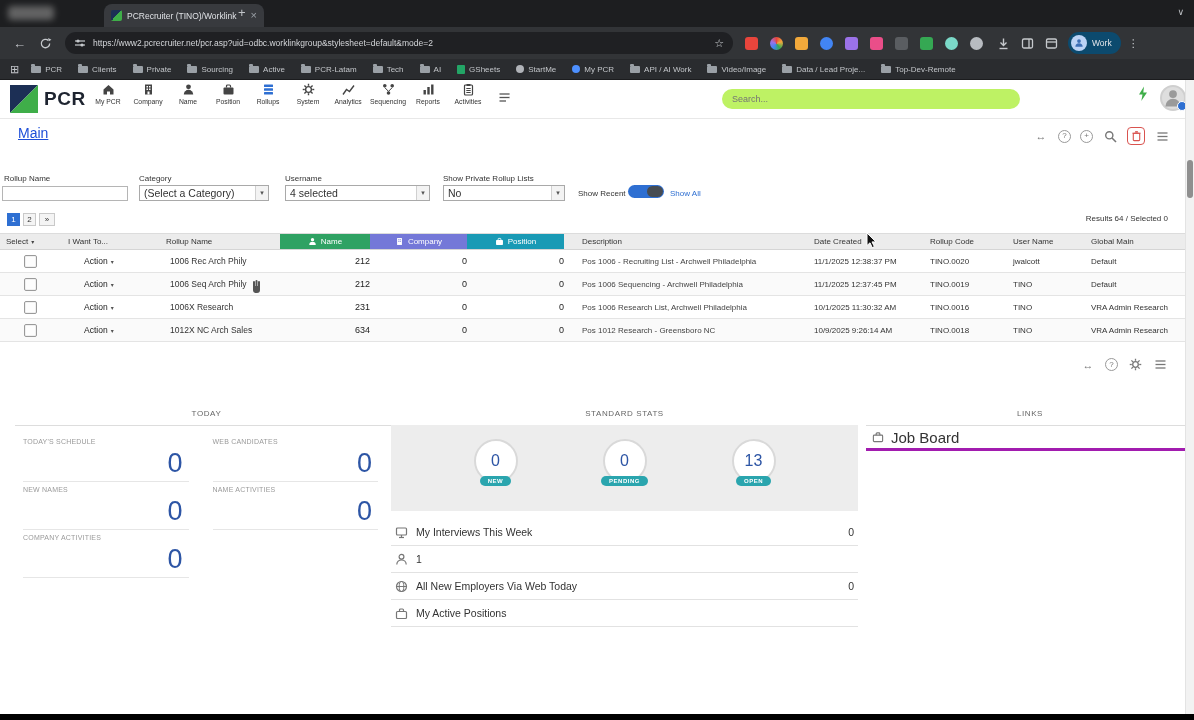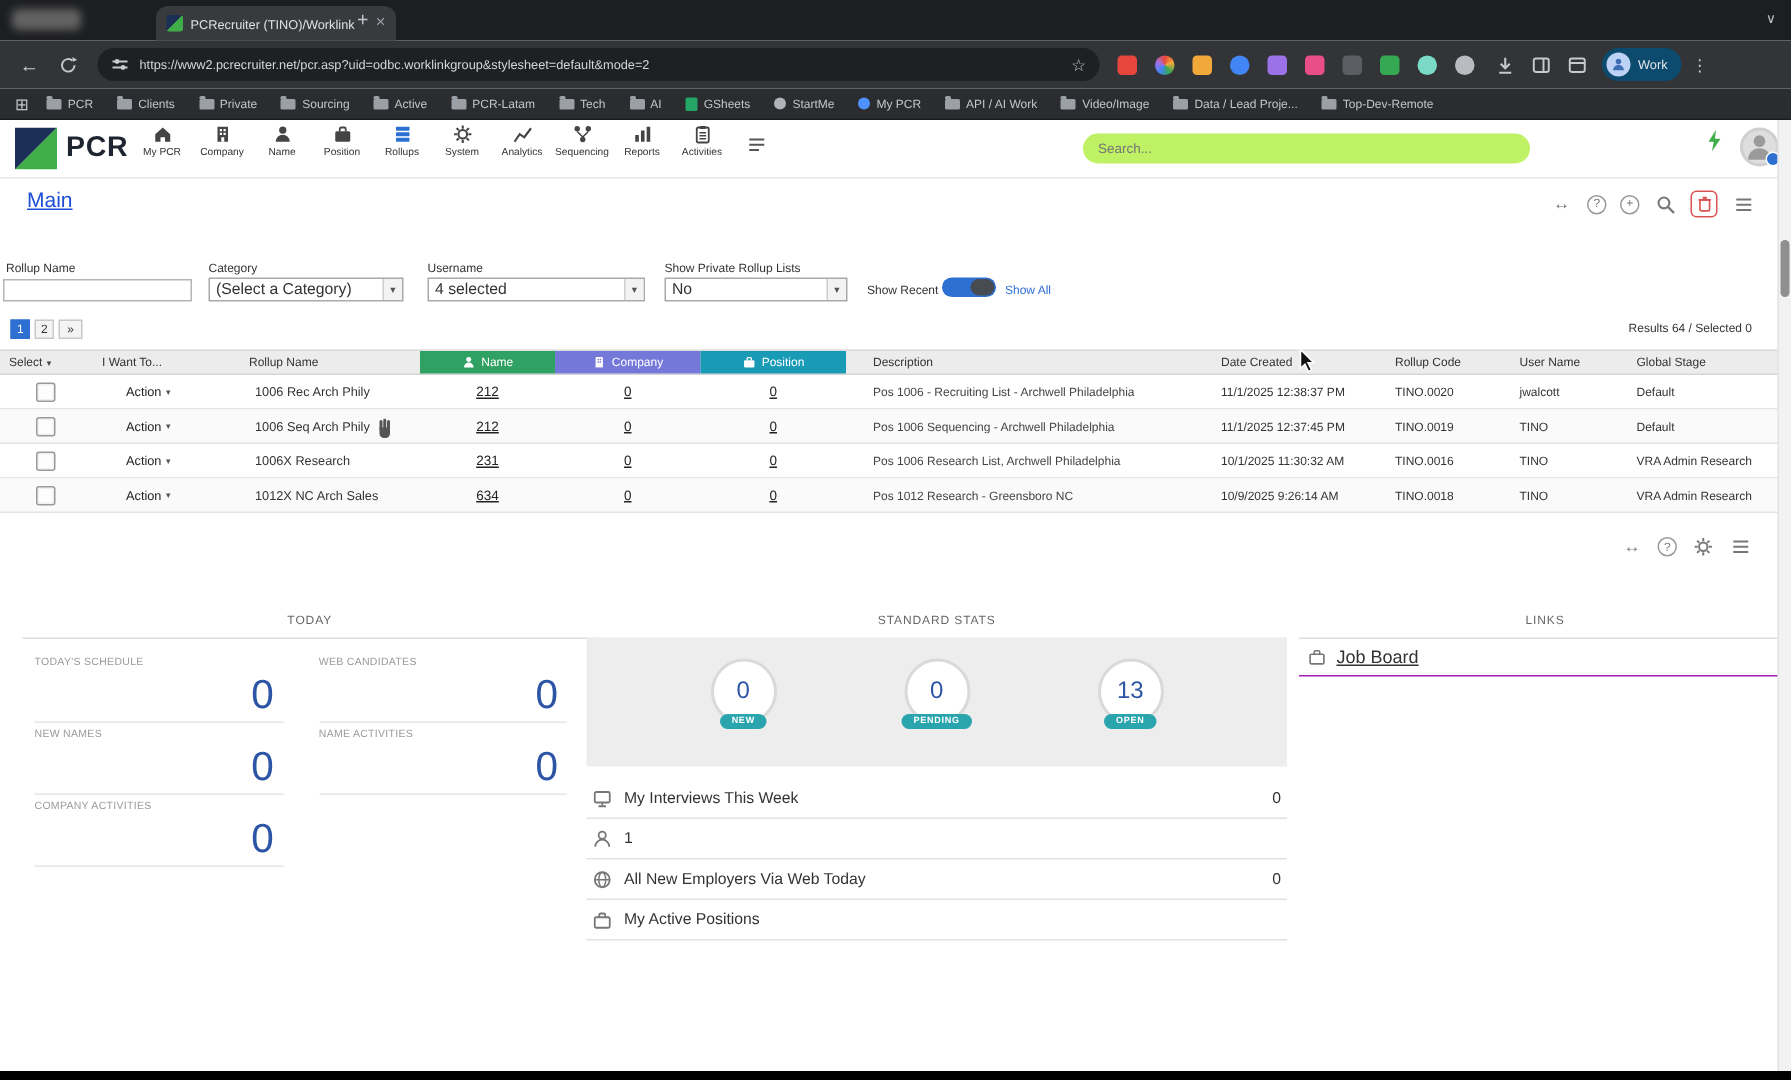--- a/index.html
+++ b/index.html
@@ -97,21 +97,21 @@
   .th-company { background:var(--company-col); }
   .th-position { background:var(--position-col); }
   .sortcaret { font-size:6px; color:#444; }
   .trow { height:23px; align-items:center; border-bottom:1px solid #e4e4e4; font-size:8px; color:#333; background:#fff; }
   .trow:nth-child(even) { background:#fafafa; }
   .cell-select { display:flex; }
   .cb { width:13px; height:13px; border:1px solid #9a9a9a; border-radius:2px; background:#fdfdfd; margin-left:24px; box-shadow:inset 0 0 0 1px #f0f0f0; }
   .cell-action { padding-left:22px; display:flex; align-items:center; gap:3px; font-size:8.5px; color:#222; }
   .acaret { font-size:6px; color:#555; }
   .cell-rollup { padding-left:10px; font-size:8.5px; white-space:nowrap; overflow:hidden; }
-  .cell-num { text-align:center; font-size:9px; color:#222;text-decoration:underline; }
+  .cell-num { text-align:right; font-size:9px; color:#222; }
   .cell-desc { padding-left:18px; color:#444; white-space:nowrap; overflow:hidden; }
   .cell-date { padding-left:4px; white-space:nowrap; }
   .cell-code { padding-left:5px; }
   .cell-user { padding-left:5px; }
   .cell-stage { padding-left:3px; white-space:nowrap; overflow:hidden; }
 
   .tools2 { position:absolute; right:26px; top:356px; display:flex; gap:9px; align-items:center; }
 
   
   .dash { position:absolute; left:0; top:404px; width:1194px; }
@@ -128,21 +128,21 @@
   .cwrap { display:flex; flex-direction:column; align-items:center; width:90px; }
   .circle { width:44px; height:44px; border-radius:50%; background:#fff; border:2px solid #d9d9d9; display:flex; align-items:center; justify-content:center; font-size:16px; color:var(--stat-number); }
   .cbadge { margin-top:-7px; background:var(--badge); color:#fff; font-size:6px; font-weight:bold; letter-spacing:.5px; padding:2px 8px; border-radius:8px; }
   .std-items { margin-top:8px; }
   .sitem { display:flex; align-items:center; height:27px; border-bottom:1px solid #e2e2e2; padding:0 4px; }
   .sitem svg { width:13px; height:13px; margin-right:8px; flex:none; }
   .slabel { flex:1; font-size:10.5px; color:#333; }
   .sval { font-size:10.5px; color:#333; }
 
   .p-links { position:absolute; left:866px; top:0; width:328px; }
-  .link-item { display:flex; align-items:center; gap:7px; height:25px; border-bottom:1px solid #a21caf; padding-left:6px; font-size:12px; color:#333;text-decoration:underline; }
+  .link-item { display:flex; align-items:center; gap:7px; height:25px; border-bottom:3px solid #a21caf; padding-left:6px; font-size:15px; color:#333; }
 
   
   .scrollbar { position:absolute; right:0; top:80px; width:9px; height:634px; background:#f2f2f2; border-left:1px solid #e3e3e3; }
   .scroll-thumb { position:absolute; left:1px; top:80px; width:6px; height:38px; background:#8f8f8f; border-radius:3px; }
   .bottombar { position:absolute; left:0; bottom:0; width:100%; height:6px; background:#000; }
   .cursor-arrow { position:absolute; left:866px; top:233px; }
   .hand-cursor { position:absolute; left:251px; top:279px; }
 </style>
 </head>
 <body>
@@ -529,21 +529,21 @@
       <div class="th" style="padding-left:4px">
           <span>Date Created</span>
         </div>
       <div class="th" style="padding-left:5px">
           <span>Rollup Code</span>
         </div>
       <div class="th" style="padding-left:5px">
           <span>User Name</span>
         </div>
       <div class="th" style="padding-left:3px">
-          <span>Global Stage</span>
+          <span>Global Main</span>
         </div>
     </div>
     <div class="tbody">
 
         <div class="trow">
           <div class="cell-select">
             <span class="cb"></span>
           </div>
           <div class="cell-action">
             <span>Action</span>

